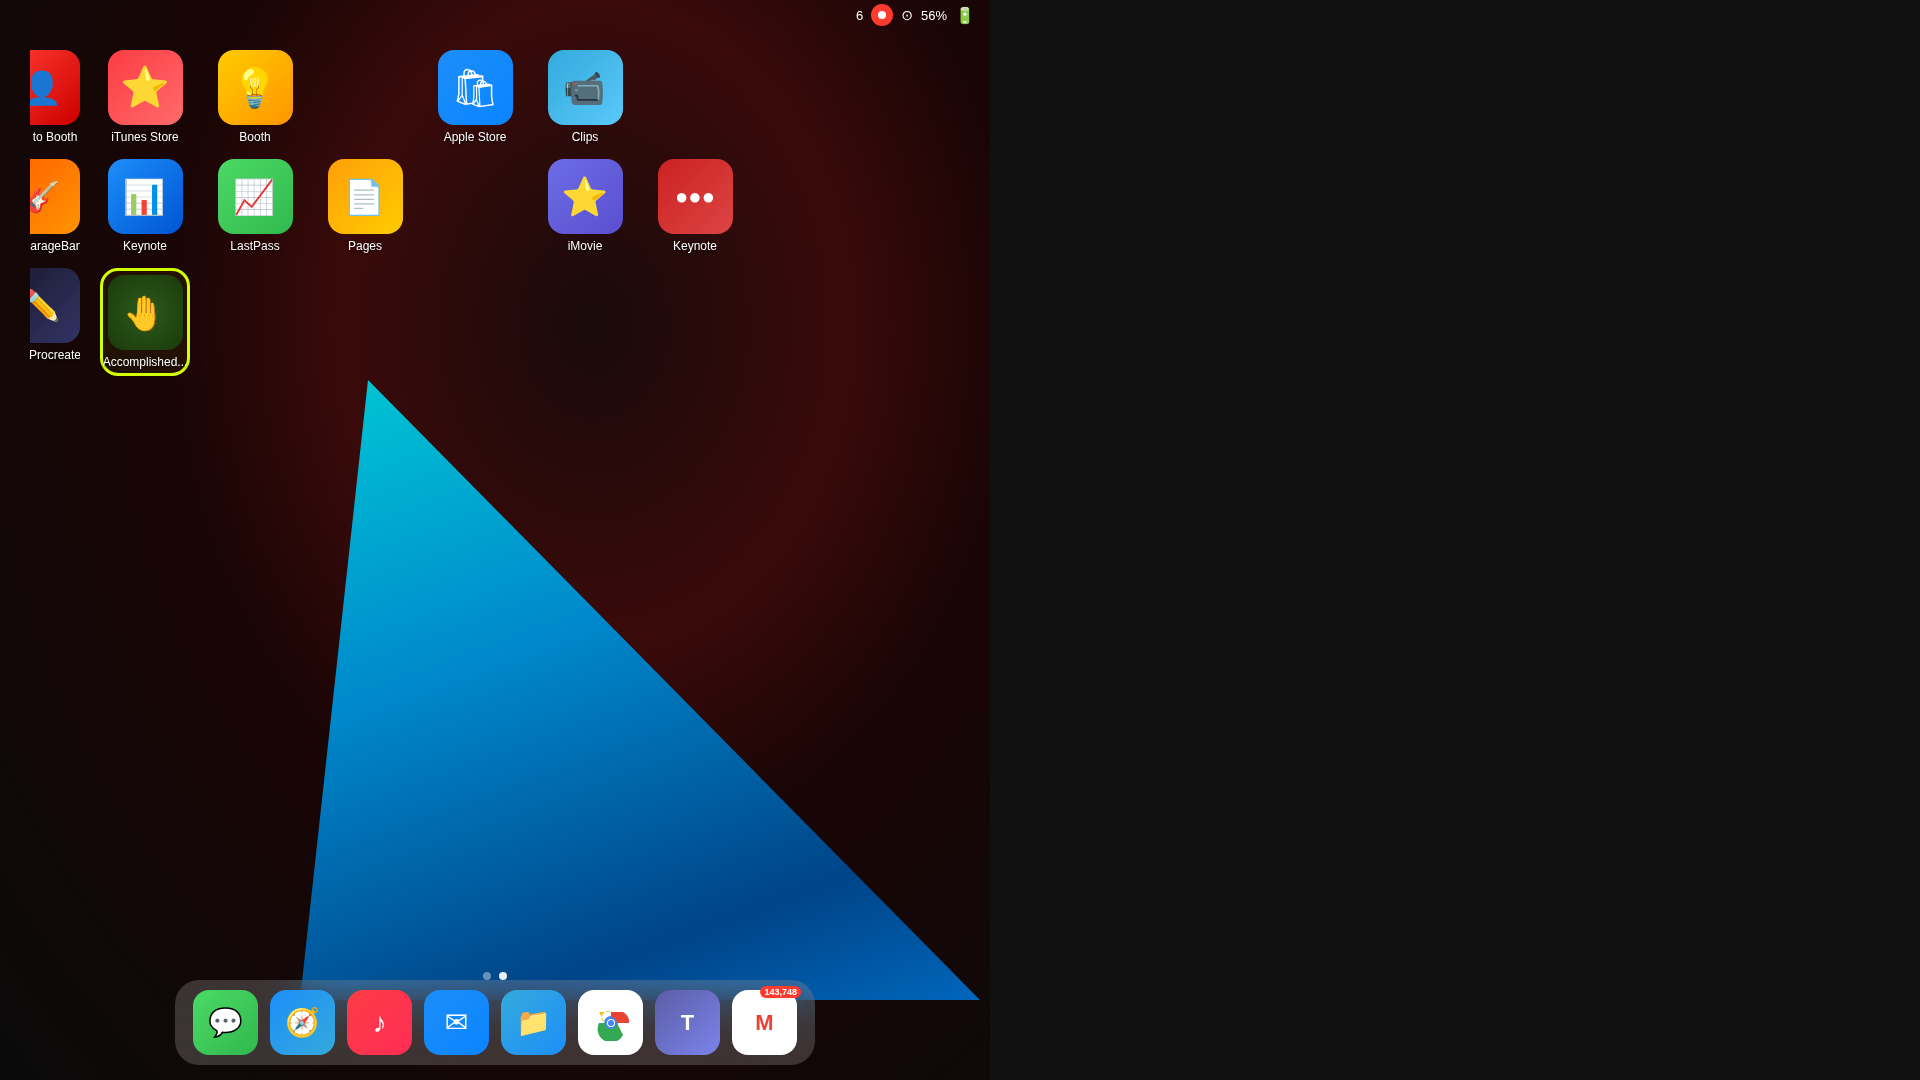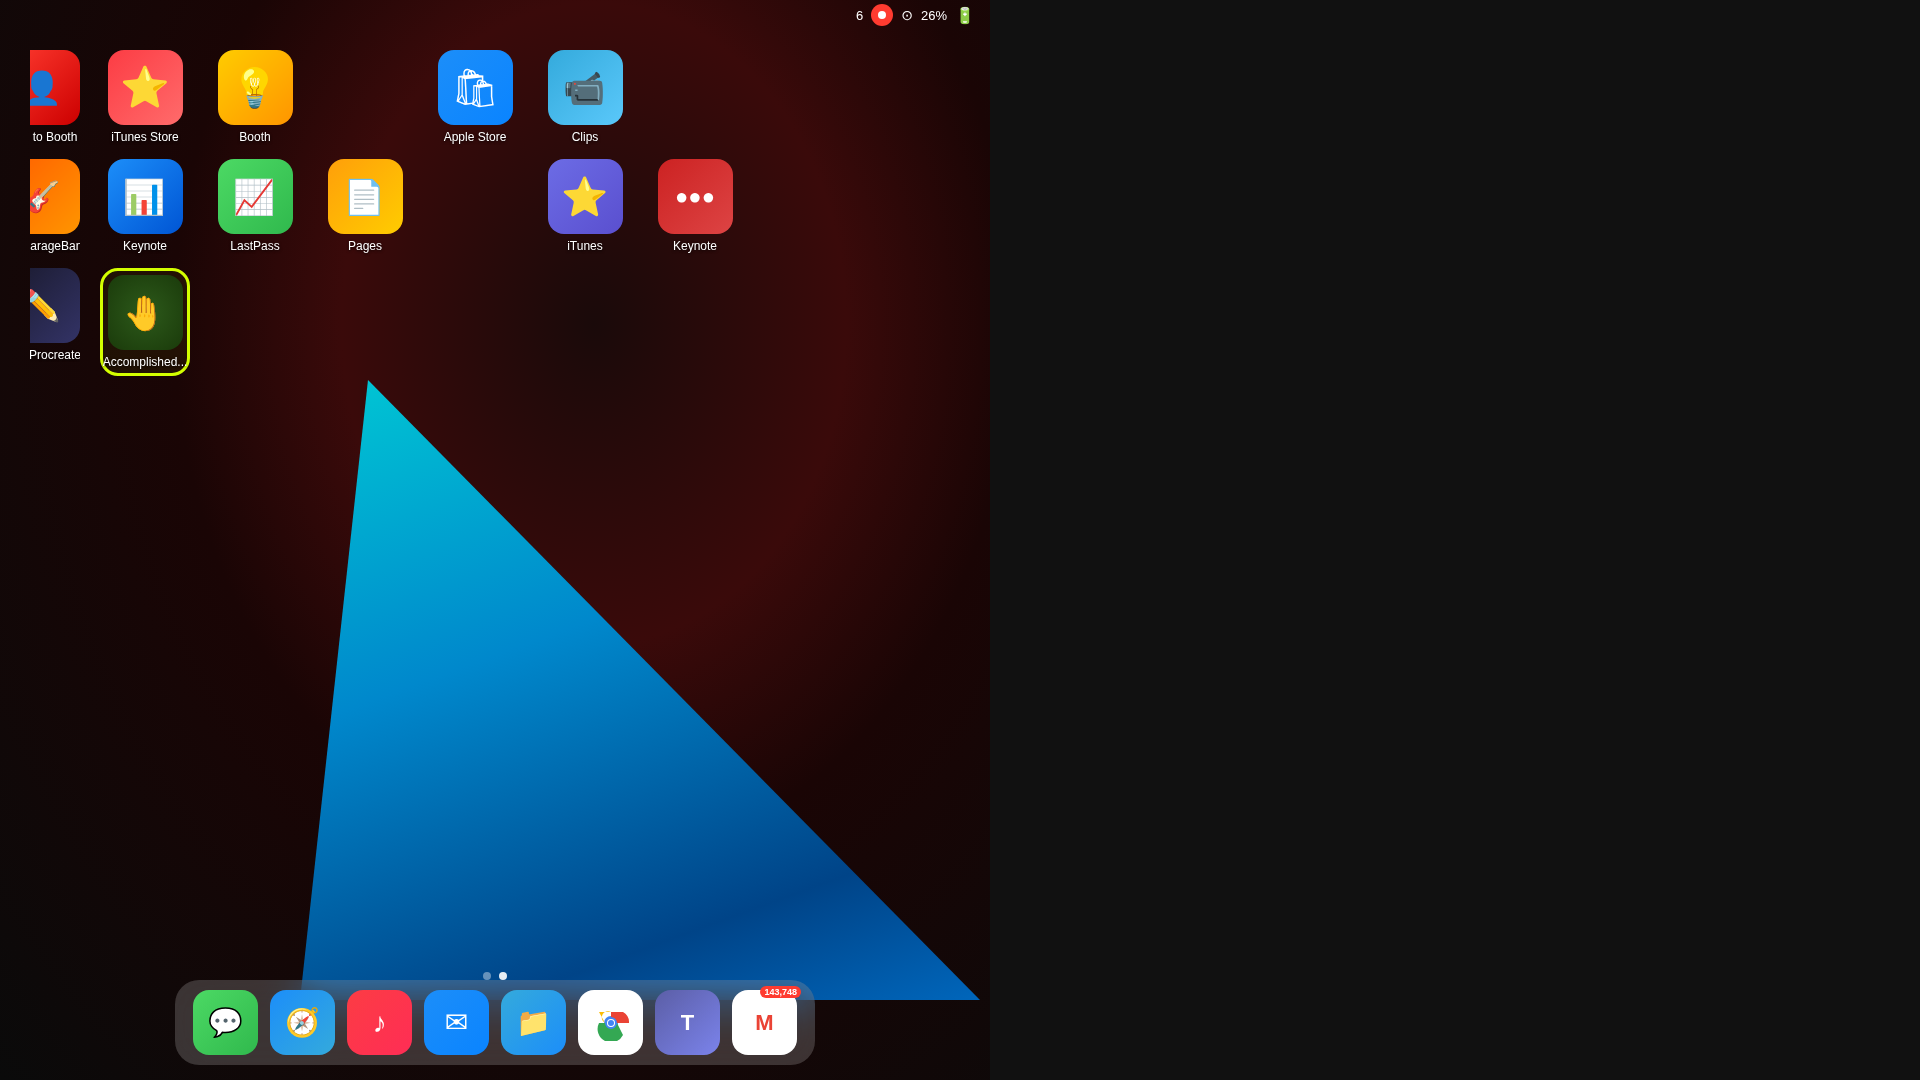--- a/index.html
+++ b/index.html
@@ -233,21 +233,21 @@
   <div id="ipad-bg"></div>
   <div id="ipad-triangle"></div>
 
   <div id="ipad-statusbar">
     <div class="status-item">6</div>
     <div class="record-dot">
       <div class="record-dot-inner"></div>
     </div>
 
     <span style="color:white;font-size:14px;">⊙</span>
-    <div class="status-item">26%</div>
+    <div class="status-item">56%</div>
     <span style="color:white;font-size:16px;">🔋</span>
   </div>
 
   <div id="app-grid">
 
     <div class="app-row">
 
       <div class="app-icon-wrap" style="overflow:hidden; width:50px;">
         <div class="app-icon icon-photo-booth" style="margin-left:-25px;">
           <span style="color:white; font-size:32px;">👤</span>
@@ -316,21 +316,21 @@
         </div>
         <span class="app-label">Pages</span>
       </div>
 
       <div style="width:90px;"></div>
 
       <div class="app-icon-wrap">
         <div class="app-icon icon-imovie">
           <span style="color:white; font-size:38px;">⭐</span>
         </div>
-        <span class="app-label">iTunes</span>
+        <span class="app-label">iMovie</span>
       </div>
 
       <div class="app-icon-wrap">
         <div class="app-icon icon-lastpass">
           <div style="display:flex;align-items:center;justify-content:center;width:100%;height:100%;">
             <span style="color:white;font-size:22px;font-weight:bold;">●●●</span>
           </div>
         </div>
         <span class="app-label">Keynote</span>
       </div>

